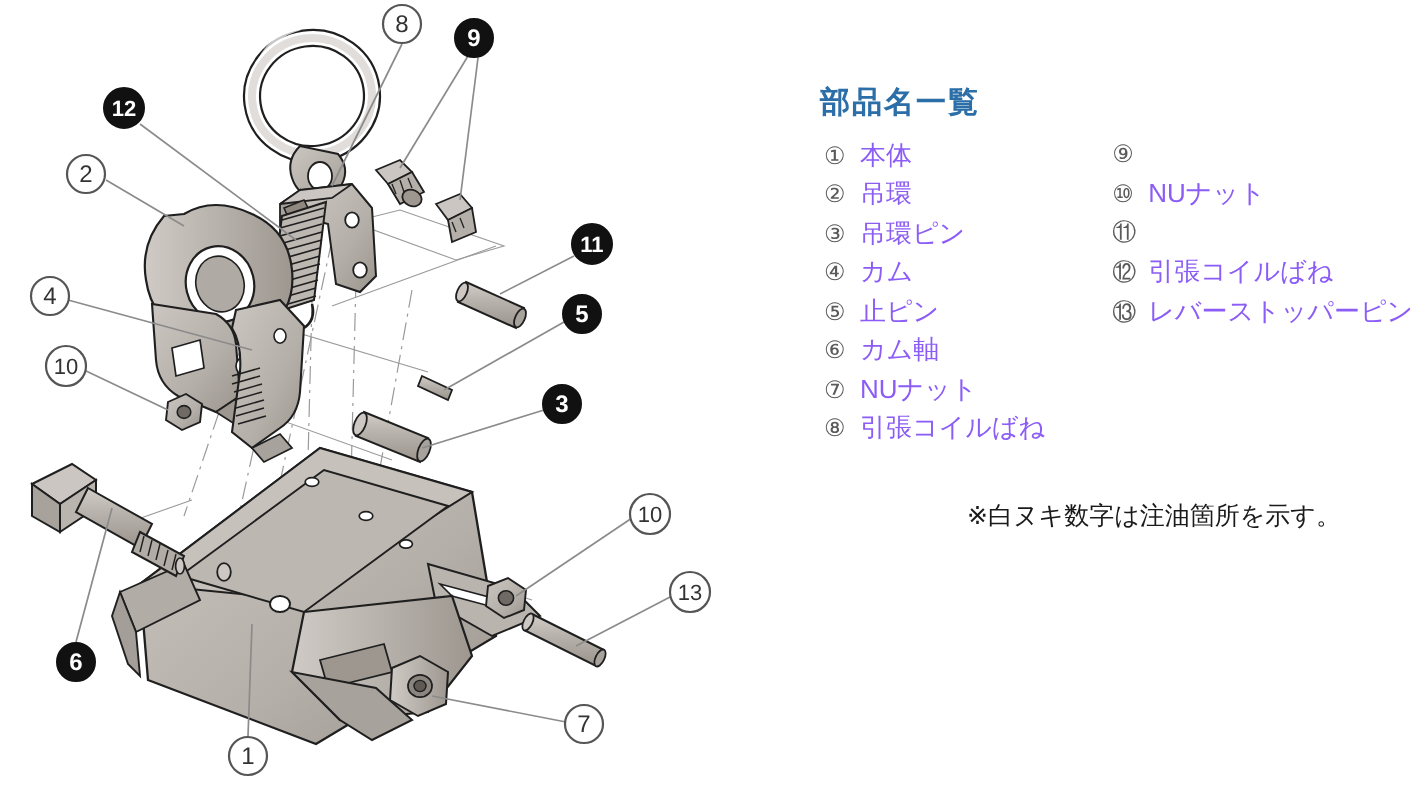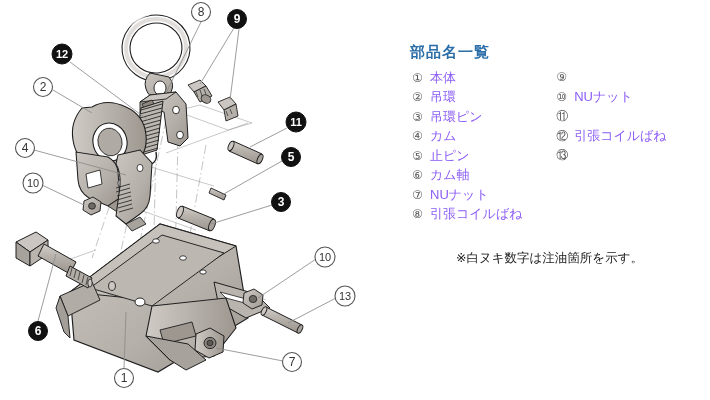--- a/index.html
+++ b/index.html
@@ -71,24 +71,25 @@
     flex: 0 0 18px;
     text-align: left;
   }
   .legend-label {
     font-size: 13px;
     color: #8b5cf6;
     white-space: nowrap;
   }
   .legend-note {
     margin-top: 26px;
-    margin-left: 52px;
+    margin-left: 40px;
     font-size: 12.5px;
     color: #1a1a1a;
     white-space: nowrap;
+    text-align: center;
   }
   
   text { font-family: "Liberation Sans", "DejaVu Sans", sans-serif; }
 </style>
 </head>
 <body>
 
 <div id="page">
 
   <div id="diagram-panel">
@@ -425,20 +426,21 @@
           </div>
           <div class="legend-row">
             <span class="legend-num">⑪</span>
           </div>
           <div class="legend-row">
             <span class="legend-num">⑫</span>
             <span class="legend-label">引張コイルばね</span>
           </div>
           <div class="legend-row">
             <span class="legend-num">⑬</span>
+            <span class="legend-label">レバーストッパーピン</span>
           </div>
         </div>
     </div>
 
     <div class="legend-note">※白ヌキ数字は注油箇所を示す。</div>
   </div>
 
 </div>
 
 </body></html>

